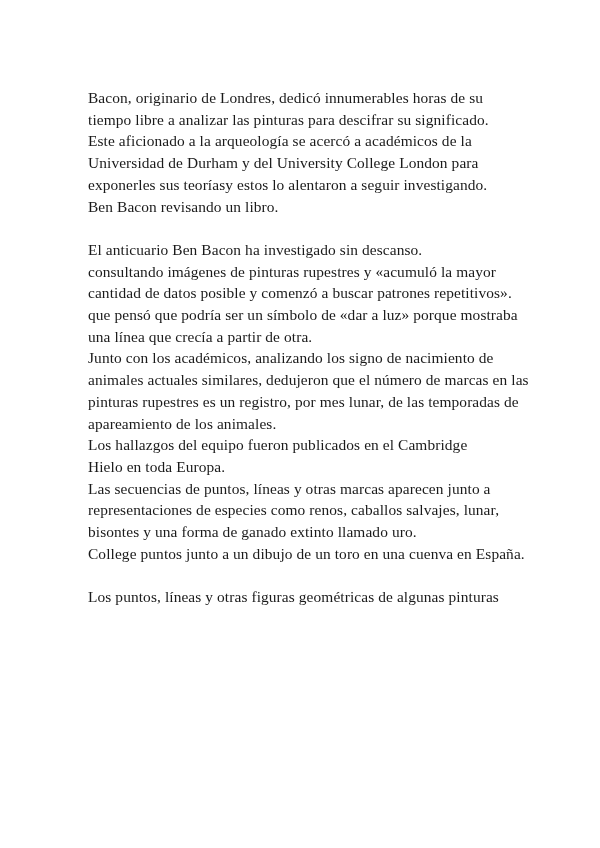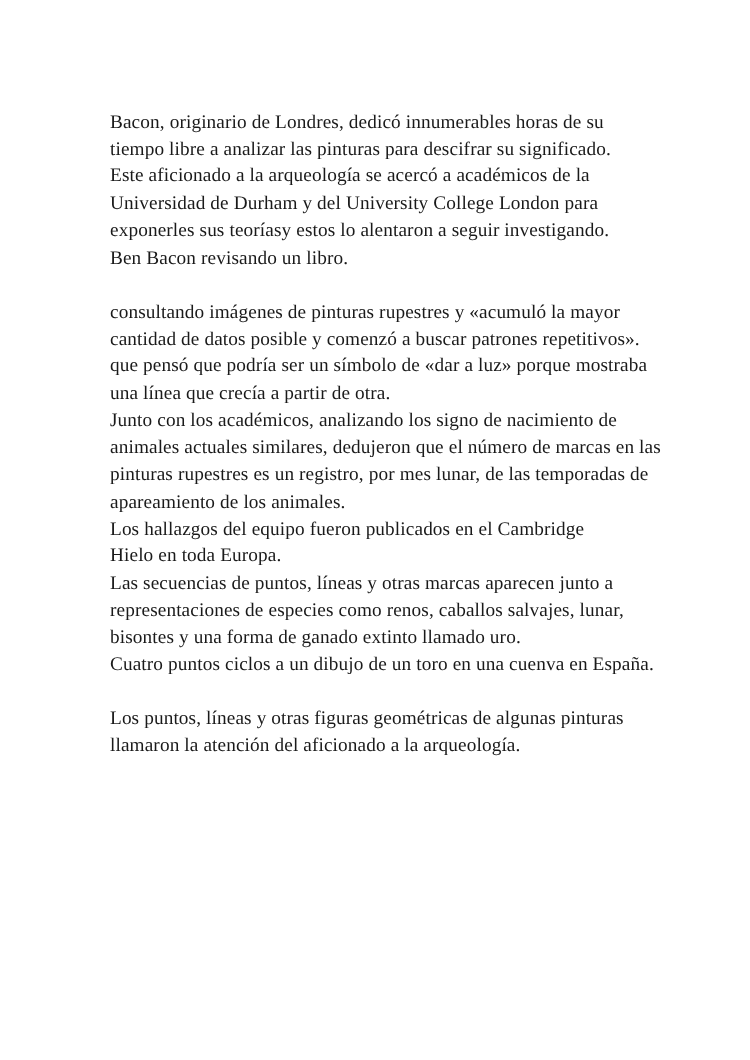--- a/index.html
+++ b/index.html
@@ -43,33 +43,33 @@
   <div class="text-block" id="text-block">
       <div class="paragraph">
         <div class="line">Bacon, originario de Londres, dedicó innumerables horas de su</div>
         <div class="line">tiempo libre a analizar las pinturas para descifrar su significado.</div>
         <div class="line">Este aficionado a la arqueología se acercó a académicos de la</div>
         <div class="line">Universidad de Durham y del University College London para</div>
         <div class="line">exponerles sus teoríasy estos lo alentaron a seguir investigando.</div>
         <div class="line">Ben Bacon revisando un libro.</div>
       </div>
       <div class="paragraph">
+        <div class="line">El anticuario Ben Bacon ha investigado sin descanso.</div>
         <div class="line">consultando imágenes de pinturas rupestres y «acumuló la mayor</div>
         <div class="line">cantidad de datos posible y comenzó a buscar patrones repetitivos».</div>
         <div class="line">que pensó que podría ser un símbolo de «dar a luz» porque mostraba</div>
         <div class="line">una línea que crecía a partir de otra.</div>
         <div class="line">Junto con los académicos, analizando los signo de nacimiento de</div>
         <div class="line">animales actuales similares, dedujeron que el número de marcas en las</div>
         <div class="line">pinturas rupestres es un registro, por mes lunar, de las temporadas de</div>
         <div class="line">apareamiento de los animales.</div>
         <div class="line">Los hallazgos del equipo fueron publicados en el Cambridge</div>
         <div class="line">Hielo en toda Europa.</div>
         <div class="line">Las secuencias de puntos, líneas y otras marcas aparecen junto a</div>
         <div class="line">representaciones de especies como renos, caballos salvajes, lunar,</div>
         <div class="line">bisontes y una forma de ganado extinto llamado uro.</div>
-        <div class="line">Cuatro puntos ciclos a un dibujo de un toro en una cuenva en España.</div>
+        <div class="line">College puntos junto a un dibujo de un toro en una cuenva en España.</div>
       </div>
       <div class="paragraph">
         <div class="line">Los puntos, líneas y otras figuras geométricas de algunas pinturas</div>
-        <div class="line">llamaron la atención del aficionado a la arqueología.</div>
       </div>
     </div>
 </div>
 
 </body></html>

